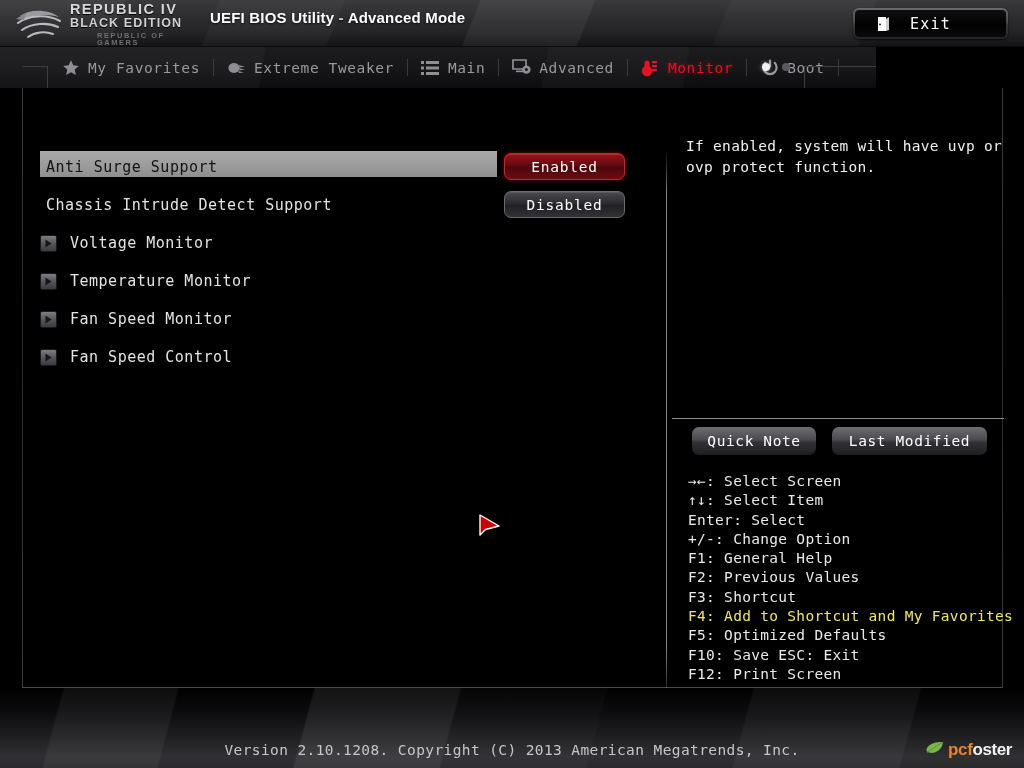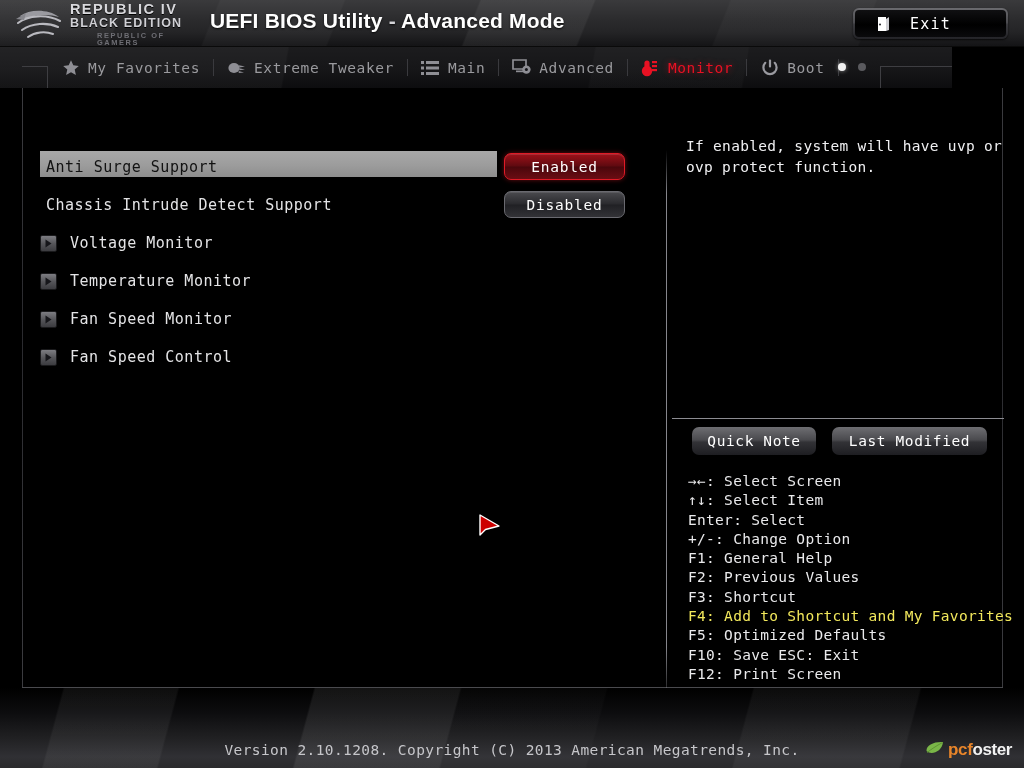--- a/index.html
+++ b/index.html
@@ -74,21 +74,21 @@
     letter-spacing: 1.6px;
     color: #6e6e74;
     margin-top: 2px;
     padding-left: 27px;
   }
 
   #app-title {
     position: absolute;
     left: 210px; top: 9px;
     font-family: "Liberation Sans", sans-serif;
-    font-size: 21px;
+    font-size: 15px;
     font-weight: bold;
     color: #ffffff;
     letter-spacing: .2px;
     white-space: nowrap;
     text-shadow: 0 1px 2px rgba(0,0,0,.8);
   }
   #app-title .dash { color: #d4d4d8; font-weight: bold; }
   #app-title .mode { color: #ffffff; }
 
   
@@ -121,21 +121,21 @@
     position: absolute;
     left: 22px; top: 50%;
     transform: translateY(-50%);
     width: 13px; height: 16px;
   }
 
   
   #tabbar {
     position: absolute;
     left: 0; top: 47px;
-    width: 952px; height: 41px;
+    width: 876px; height: 41px;
     background:
       linear-gradient(100deg, rgba(255,255,255,.03) 0 30%, rgba(255,255,255,0) 30.2% 62%,
                       rgba(255,255,255,.022) 62.2% 78%, rgba(255,255,255,0) 78.2% 100%),
       linear-gradient(180deg, #1c1c1e 0%, #161618 55%, #0d0d0f 100%);
     display: flex;
     align-items: center;
     padding-left: 48px;
   }
   .tab {
     display: flex;

